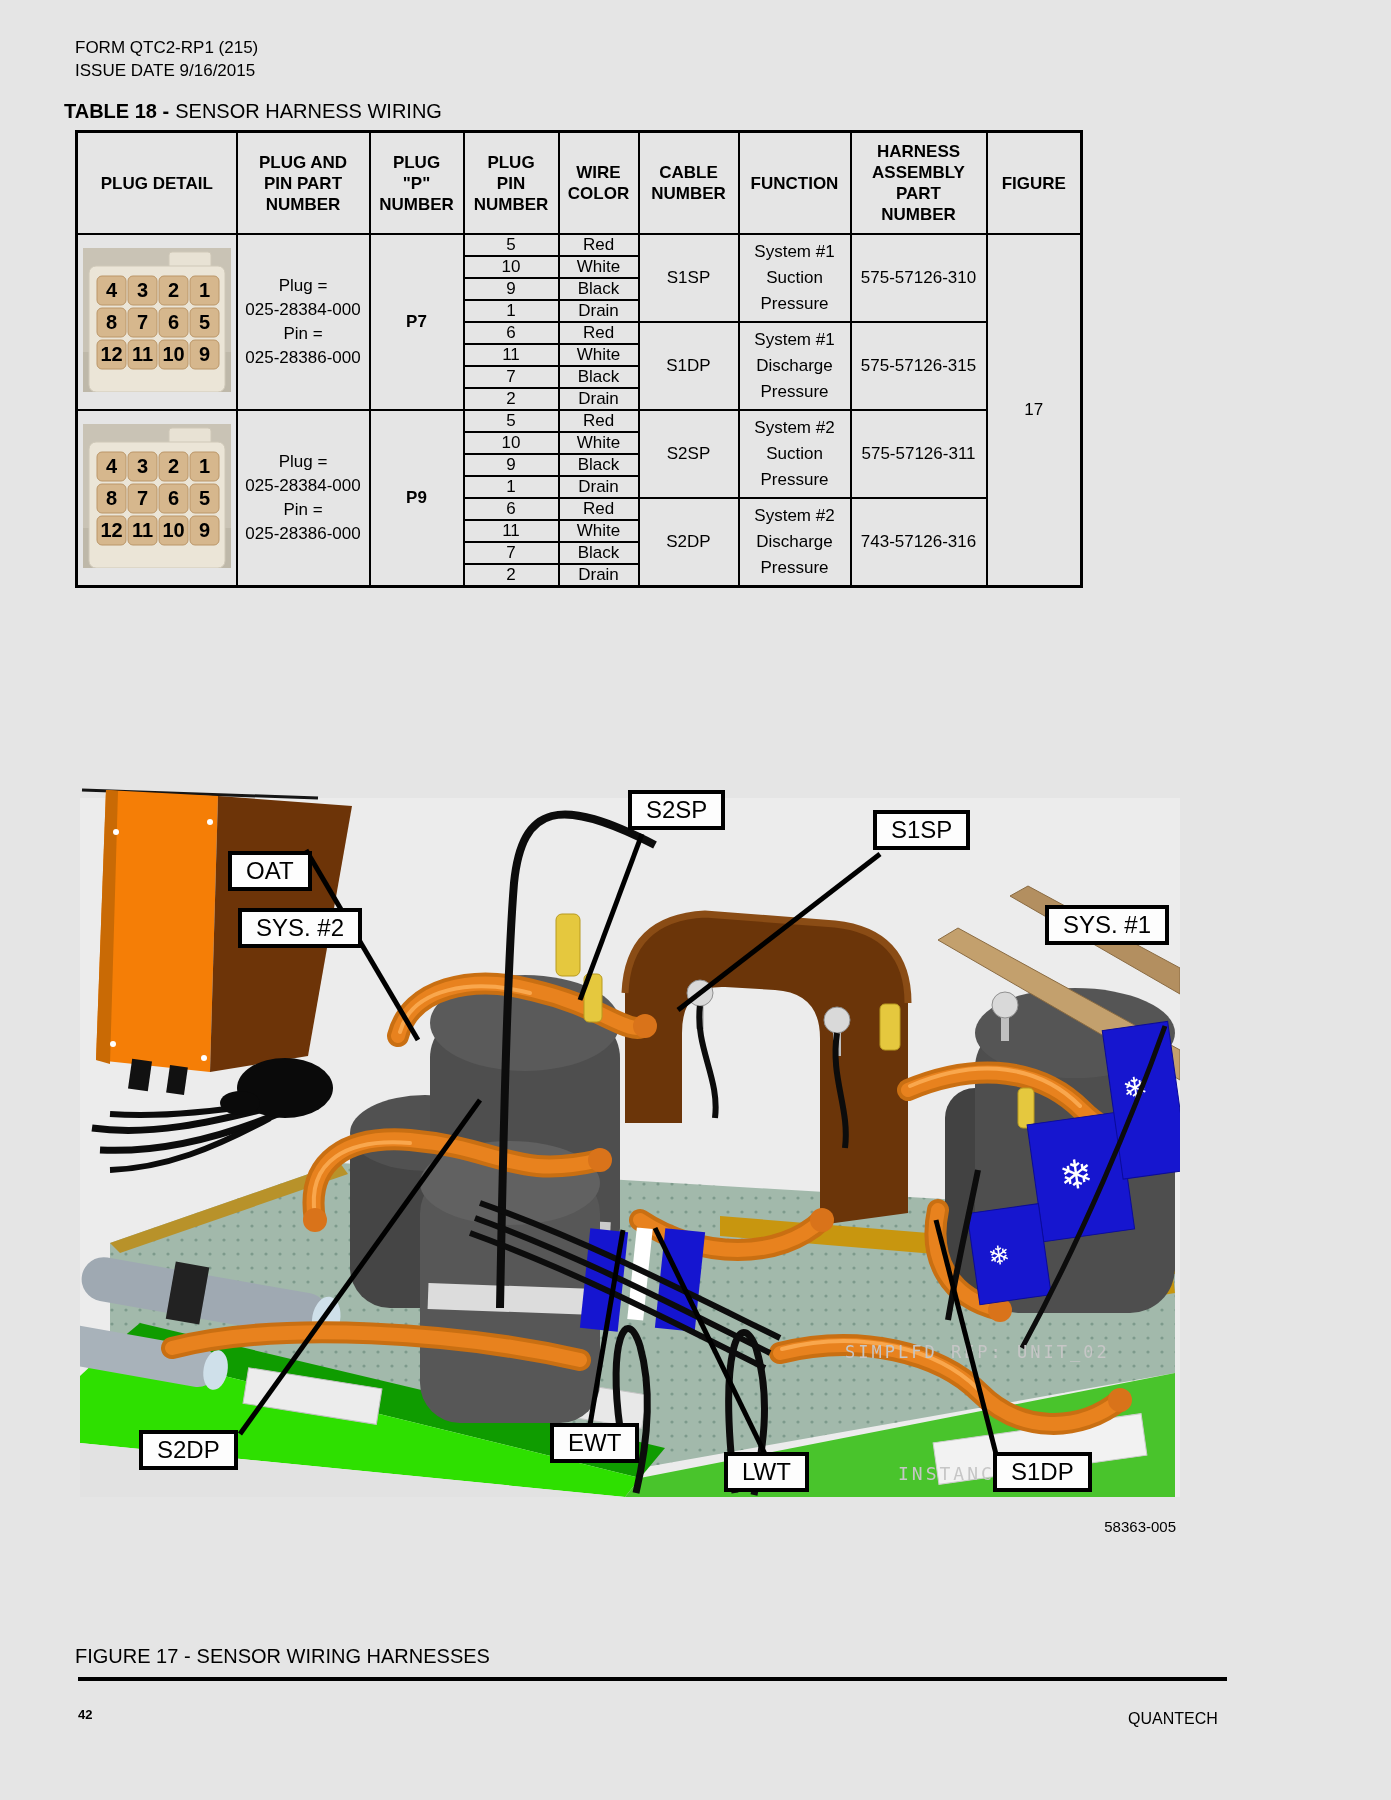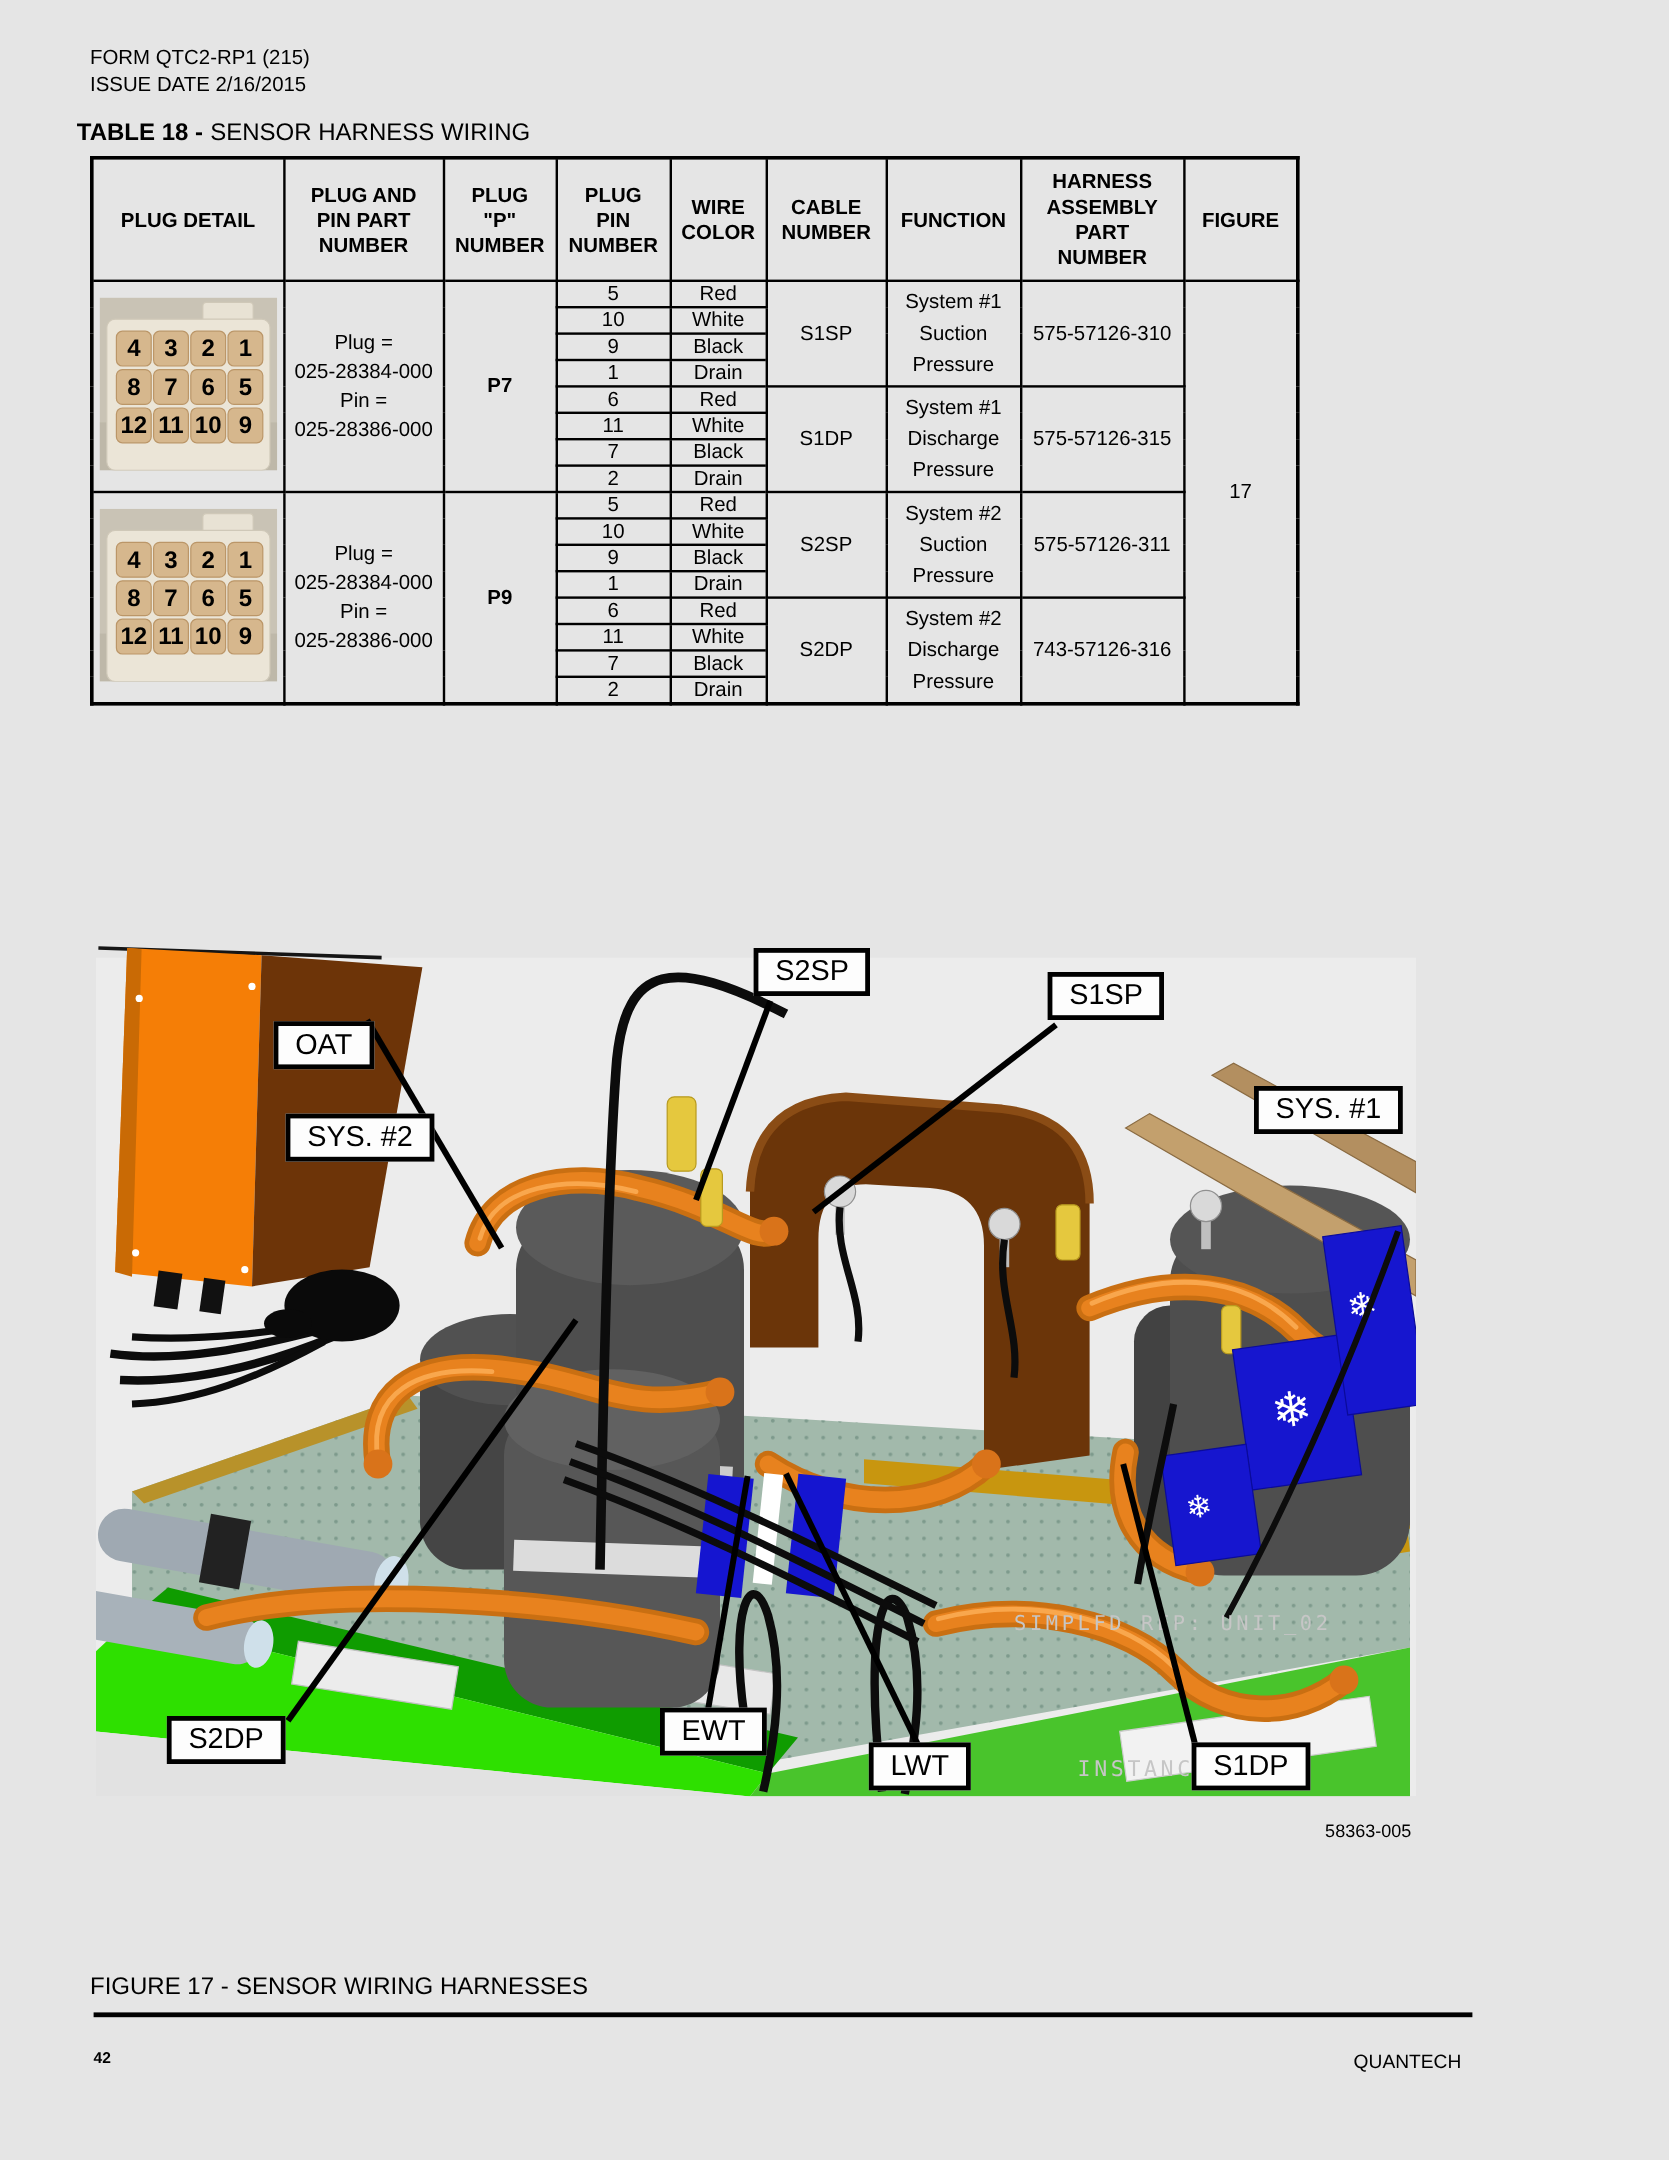--- a/index.html
+++ b/index.html
@@ -43,21 +43,21 @@
 
   .wm{font-family:"DejaVu Sans Mono",monospace;fill:#c6c6c6;letter-spacing:3px;}
 </style>
 </head>
 <body>
 
 <div class="page">
 
   <div class="doc-header">
     <div>FORM QTC2-RP1 (215)</div>
-    <div>ISSUE DATE 2/16/2015</div>
+    <div>ISSUE DATE 9/16/2015</div>
   </div>
 
   <div class="tbl-title">
     <span class="b">TABLE 18 -</span><span class="r">SENSOR HARNESS WIRING</span>
   </div>
 
   <table class="wtable">
     <colgroup>
       <col style="width:160px">
         <col style="width:133px">
@@ -437,21 +437,21 @@
         <line x1="160" y1="646" x2="400" y2="312"></line>
         <line x1="510" y1="637" x2="543" y2="442"></line>
         <line x1="685" y1="666" x2="575" y2="440"></line>
         <line x1="916" y1="666" x2="856" y2="432"></line>
       </g>
     </svg>
 
     <div class="callout" style="left:148px;top:29px;margin-top:34px;">OAT</div>
     <div class="callout" style="left:548px;top:2px;">S2SP</div>
     <div class="callout" style="left:793px;top:22px;">S1SP</div>
-    <div class="callout" style="left:158px;top:140px;">SYS. #2</div>
+    <div class="callout" style="left:158px;top:120px;">SYS. #2</div>
     <div class="callout" style="left:965px;top:117px;">SYS. #1</div>
     <div class="callout" style="left:59px;top:642px;">S2DP</div>
     <div class="callout" style="left:470px;top:635px;">EWT</div>
     <div class="callout" style="left:644px;top:664px;">LWT</div>
     <div class="callout" style="left:913px;top:664px;">S1DP</div>
   </div>
 
   <div class="fig-caption">58363-005</div>
 
   <div class="fig-title">

